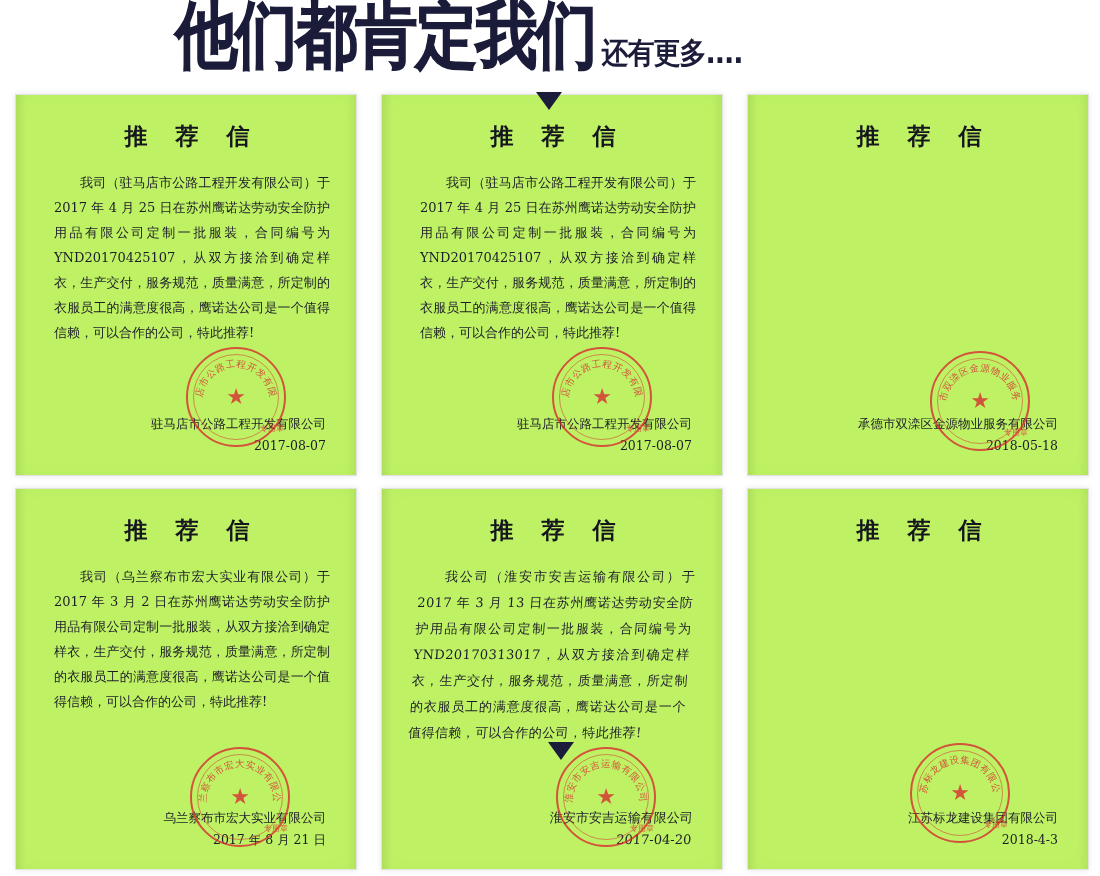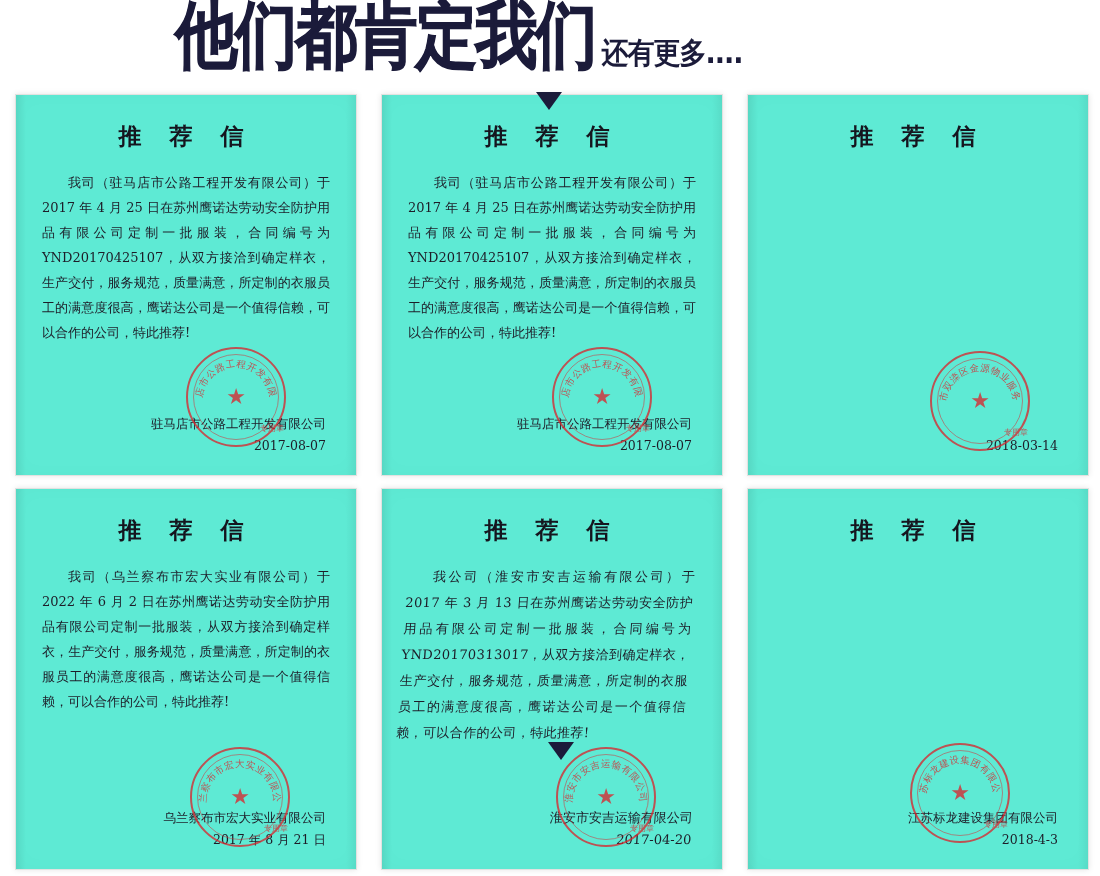--- a/index.html
+++ b/index.html
@@ -68,25 +68,25 @@
     height: 394px;
     box-sizing: border-box;
     padding: 6px 10px 6px 14px;
     position: relative;
   }
 
   .letter {
     position: relative;
     width: 100%;
     height: 100%;
-    background: #5eead4;
+    background: #bef264;
     border: 1px solid #e2e2e0;
     box-shadow: 0 0 6px rgba(0,0,0,0.10), inset 0 0 22px rgba(0,0,0,0.02);
     box-sizing: border-box;
-    padding: 22px 26px 10px 26px;
+    padding: 22px 26px 10px 38px;
     overflow: hidden;
   }
   
   .letter::before {
     content: "";
     position: absolute;
     left: 0; top: 0; bottom: 0;
     width: 10px;
     background: linear-gradient(to right, rgba(0,0,0,0.07), rgba(0,0,0,0));
     pointer-events: none;
@@ -273,29 +273,30 @@
         <svg class="arc" viewBox="0 0 96 96">
           <defs>
               <path id="arc3" d="M 14,52 A 34,34 0 0 1 82,52"></path>
             </defs>
           <text><textPath href="#arc3" startOffset="50%" text-anchor="middle">承德市双滦区金源物业服务公司</textPath></text>
         </svg>
         <div class="star">★</div>
         <div class="bottom-txt">专用章</div>
       </div>
       <div class="sign-block">
-        <div>2018-03-14</div>
-      </div>
-    </div>
-  </div>
-
-  <div class="cell">
-    <div class="letter">
-      <div class="letter-title">推 荐 信</div>
-      <div class="letter-body">我司（乌兰察布市宏大实业有限公司）于 2022 年 6 月 2 日在苏州鹰诺达劳动安全防护用品有限公司定制一批服装，从双方接洽到确定样衣，生产交付，服务规范，质量满意，所定制的衣服员工的满意度很高，鹰诺达公司是一个值得信赖，可以合作的公司，特此推荐!</div>
+        <div>承德市双滦区金源物业服务有限公司</div>
+        <div>2018-05-18</div>
+      </div>
+    </div>
+  </div>
+
+  <div class="cell">
+    <div class="letter">
+      <div class="letter-title">推 荐 信</div>
+      <div class="letter-body">我司（乌兰察布市宏大实业有限公司）于 2017 年 3 月 2 日在苏州鹰诺达劳动安全防护用品有限公司定制一批服装，从双方接洽到确定样衣，生产交付，服务规范，质量满意，所定制的衣服员工的满意度很高，鹰诺达公司是一个值得信赖，可以合作的公司，特此推荐!</div>
       <div class="stamp stamp-b">
         <div class="ring"></div>
         <svg class="arc" viewBox="0 0 96 96">
           <defs>
               <path id="arc4" d="M 14,52 A 34,34 0 0 1 82,52"></path>
             </defs>
           <text><textPath href="#arc4" startOffset="50%" text-anchor="middle">乌兰察布市宏大实业有限公司</textPath></text>
         </svg>
         <div class="star">★</div>
         <div class="bottom-txt">专用章</div>

